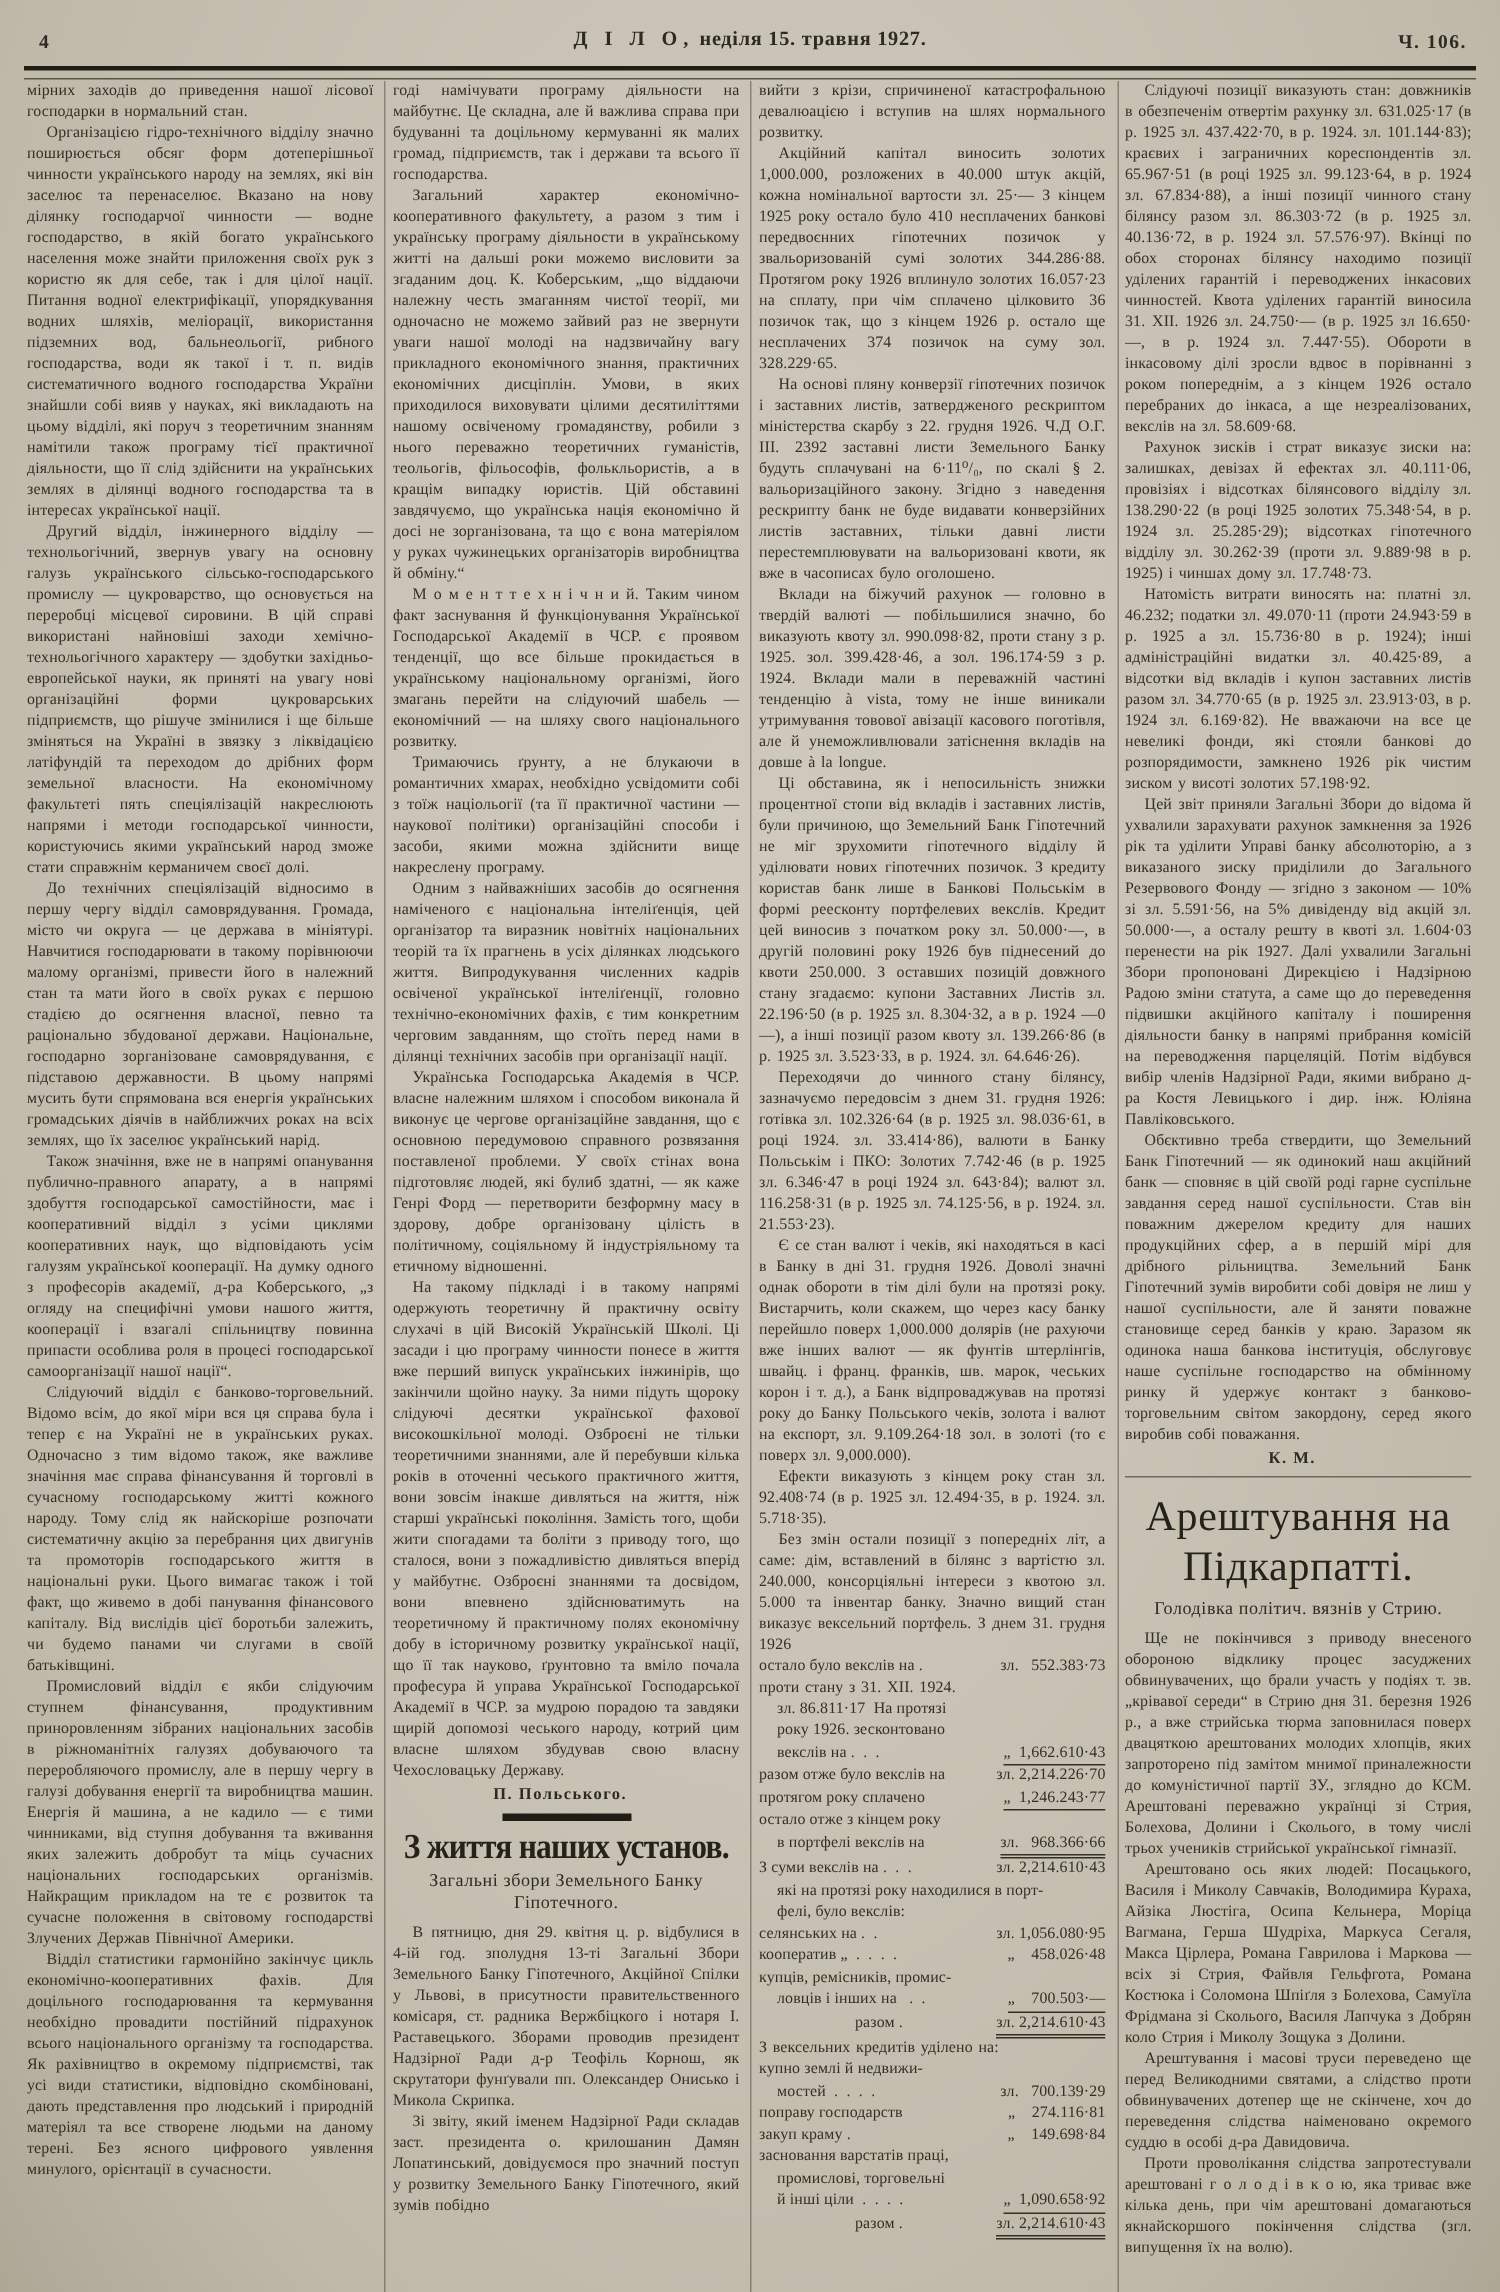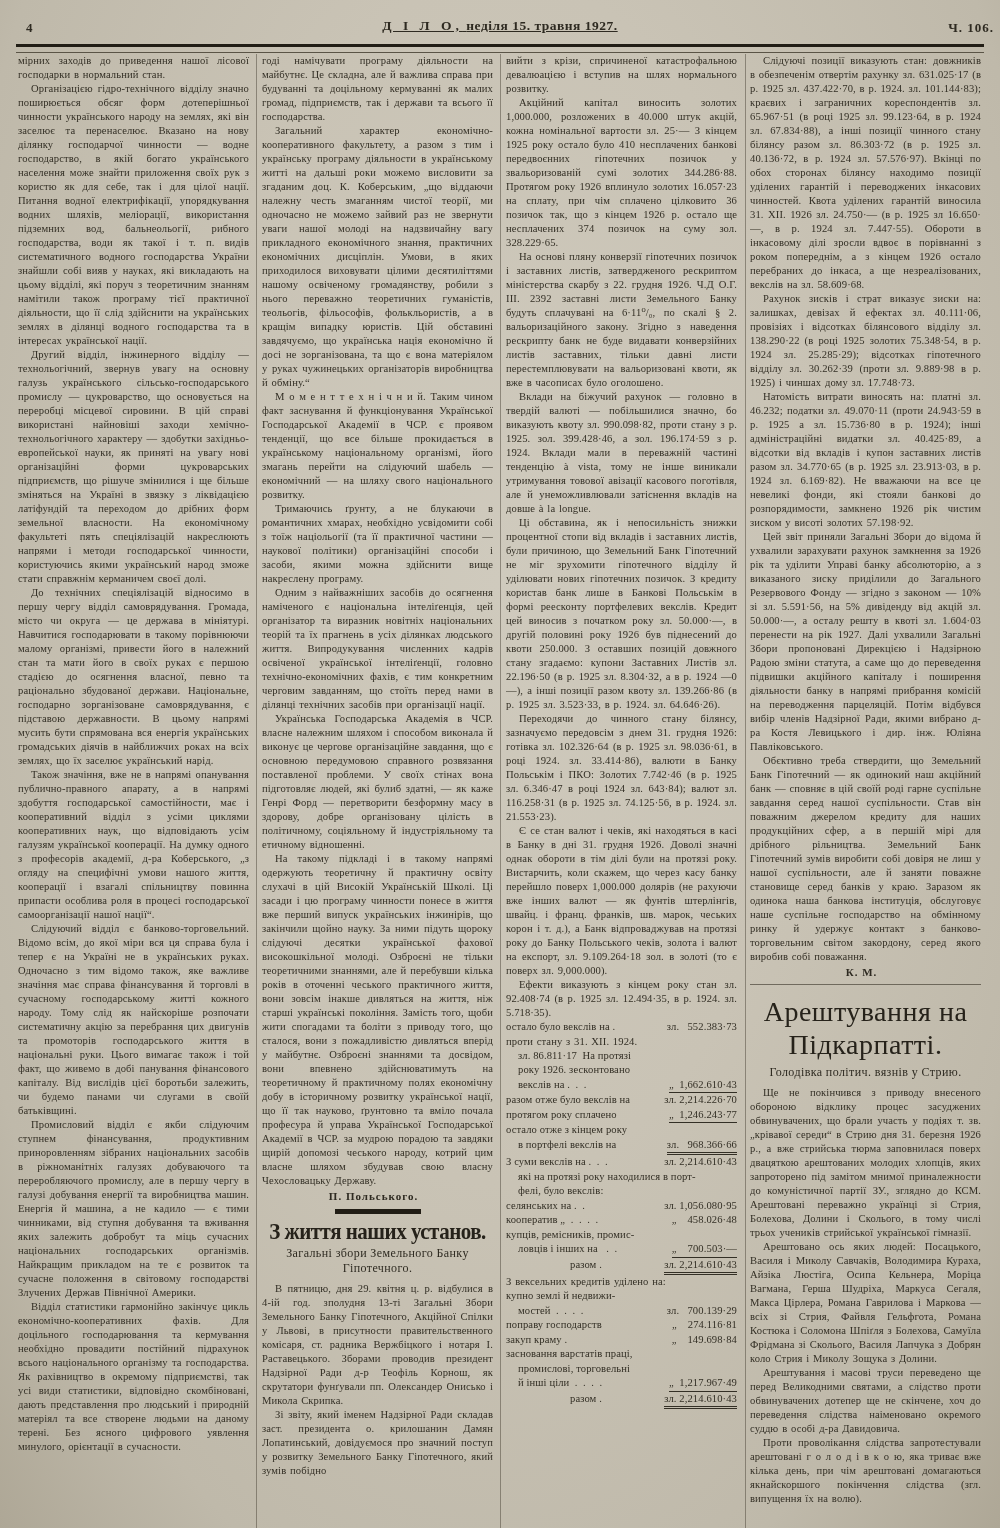--- a/index.html
+++ b/index.html
@@ -9,24 +9,24 @@
     background:#b6b0a1;
   }
   #page{
     position:relative;width:1000px;height:1528px;overflow:hidden;
     background:radial-gradient(ellipse at 50% 38%, #cfcabd 0%, #c9c3b5 45%, #bfb9aa 80%, #aea796 100%);
     color:#2e2a21;
   }
   
   #header{position:absolute;top:18px;left:0;width:1000px;height:26px;}
   .pgnum{position:absolute;left:26px;top:2px;font-weight:bold;font-size:13px;}
-  .masthead{position:absolute;left:0;top:0;width:100%;text-align:center;font-size:13.5px;text-decoration:underline;}
+  .masthead{position:absolute;left:0;top:0;width:100%;text-align:center;font-size:13.5px;}
   .masthead .paper{font-weight:bold;letter-spacing:4px;}
   .masthead .date{font-weight:bold;letter-spacing:.5px;}
-  .issue{position:absolute;right:6px;top:2px;font-weight:bold;font-size:13px;letter-spacing:1px;}
+  .issue{position:absolute;right:22px;top:2px;font-weight:bold;font-size:13px;letter-spacing:1px;}
   #headrule{position:absolute;top:44px;left:16px;width:968px;height:5px;
     border-top:3px solid #211d15;border-bottom:1px solid #5a5446;}
   
   #columns{
     position:absolute;top:54px;left:18px;width:966px;height:1474px;
     display:flex;gap:13px;
   }
   .col{width:231px;height:1474px;overflow:hidden;}
   .vsep{position:absolute;top:54px;bottom:0;width:1px;background:rgba(52,46,34,.42);}
   #sep1{left:256px;}  #sep2{left:500px;}  #sep3{left:745px;}
@@ -99,20 +99,21 @@
       </div>
       <div class="col">
         <p class="bp ni">вийти з крізи, спричиненої катастрофальною девалюацією і вступив на шлях нормального розвитку.</p>
         <p class="bp">Акційний капітал виносить золотих 1,000.000, розложених в 40.000 штук акцій, кожна номінальної вартости зл. 25·— З кінцем 1925 року остало було 410 несплачених банкові передвоєнних гіпотечних позичок у звальоризованій сумі золотих 344.286·88. Протягом року 1926 вплинуло золотих 16.057·23 на сплату, при чім сплачено цілковито 36 позичок так, що з кінцем 1926 р. остало ще несплачених 374 позичок на суму зол. 328.229·65.</p>
         <p class="bp">На основі пляну конверзії гіпотечних позичок і заставних листів, затвердженого рескриптом міністерства скарбу з 22. грудня 1926. Ч.Д О.Г. ІІІ. 2392 заставні листи Земельного Банку будуть сплачувані на 6·11⁰/₀, по скалі § 2. вальоризаційного закону. Згідно з наведення рескрипту банк не буде видавати конверзійних листів заставних, тільки давні листи перестемплювувати на вальоризовані квоти, як вже в часописах було оголошено.</p>
         <p class="bp">Вклади на біжучий рахунок — головно в твердій валюті — побільшилися значно, бо виказують квоту зл. 990.098·82, проти стану з р. 1925. зол. 399.428·46, а зол. 196.174·59 з р. 1924. Вклади мали в переважній частині тенденцію à vista, тому не інше виникали утримування товової авізації касового поготівля, але й унеможливлювали затіснення вкладів на довше à la longue.</p>
         <p class="bp">Ці обставина, як і непосильність знижки процентної стопи від вкладів і заставних листів, були причиною, що Земельний Банк Гіпотечний не міг зрухомити гіпотечного відділу й уділювати нових гіпотечних позичок. З кредиту користав банк лише в Банкові Польськім в формі реесконту портфелевих векслів. Кредит цей виносив з початком року зл. 50.000·—, в другій половині року 1926 був піднесений до квоти 250.000. З оставших позицій довжного стану згадаємо: купони Заставних Листів зл. 22.196·50 (в р. 1925 зл. 8.304·32, а в р. 1924 —0—), а інші позиції разом квоту зл. 139.266·86 (в р. 1925 зл. 3.523·33, в р. 1924. зл. 64.646·26).</p>
         <p class="bp">Переходячи до чинного стану білянсу, зазначуємо передовсім з днем 31. грудня 1926: готівка зл. 102.326·64 (в р. 1925 зл. 98.036·61, в році 1924. зл. 33.414·86), валюти в Банку Польськім і ПКО: Золотих 7.742·46 (в р. 1925 зл. 6.346·47 в році 1924 зл. 643·84); валют зл. 116.258·31 (в р. 1925 зл. 74.125·56, в р. 1924. зл. 21.553·23).</p>
         <p class="bp">Є се стан валют і чеків, які находяться в касі в Банку в дні 31. грудня 1926. Доволі значні однак обороти в тім ділі були на протязі року. Вистарчить, коли скажем, що через касу банку перейшло поверх 1,000.000 долярів (не рахуючи вже інших валют — як фунтів штерлінгів, швайц. і франц. франків, шв. марок, чеських корон і т. д.), а Банк відпроваджував на протязі року до Банку Польського чеків, золота і валют на експорт, зл. 9.109.264·18 зол. в золоті (то є поверх зл. 9,000.000).</p>
         <p class="bp">Ефекти виказують з кінцем року стан зл. 92.408·74 (в р. 1925 зл. 12.494·35, в р. 1924. зл. 5.718·35).</p>
+        <p class="bp">Без змін остали позиції з попередніх літ, а саме: дім, вставлений в білянс з вартістю зл. 240.000, консорціяльні інтереси з квотою зл. 5.000 та інвентар банку. Значно вищий стан виказує вексельний портфель. З днем 31. грудня 1926</p>
         <div class="row">
           <span class="rl">остало було векслів на .</span>
           <span class="rr">зл.   552.383·73</span>
         </div>
         <p class="bp ni">проти стану з 31. XII. 1924.</p>
         <div class="row ind1">
           <span class="rl">зл. 86.811·17  На протязі</span>
           <span class="rr"></span>
         </div>
         <div class="row ind1">
@@ -191,21 +192,21 @@
         <div class="row">
           <span class="rl">засновання варстатів праці,</span>
           <span class="rr"></span>
         </div>
         <div class="row ind1">
           <span class="rl">промислові, торговельні</span>
           <span class="rr"></span>
         </div>
         <div class="row ind1">
           <span class="rl">й інші ціли  .  .  .  .</span>
-          <span class="rr u1">„  1,217.967·49</span>
+          <span class="rr u1">„  1,090.658·92</span>
         </div>
         <div class="row ind2">
           <span class="rl">разом .</span>
           <span class="rr u2">зл. 2,214.610·43</span>
         </div>
       </div>
       <div class="col">
         <p class="bp">Слідуючі позиції виказують стан: довжників в обезпеченім отвертім рахунку зл. 631.025·17 (в р. 1925 зл. 437.422·70, в р. 1924. зл. 101.144·83); краєвих і заграничних кореспондентів зл. 65.967·51 (в році 1925 зл. 99.123·64, в р. 1924 зл. 67.834·88), а інші позиції чинного стану білянсу разом зл. 86.303·72 (в р. 1925 зл. 40.136·72, в р. 1924 зл. 57.576·97). Вкінці по обох сторонах білянсу находимо позиції уділених гарантій і переводжених інкасових чинностей. Квота уділених гарантій виносила 31. XII. 1926 зл. 24.750·— (в р. 1925 зл 16.650·—, в р. 1924 зл. 7.447·55). Обороти в інкасовому ділі зросли вдвоє в порівнанні з роком попереднім, а з кінцем 1926 остало перебраних до інкаса, а ще незреалізованих, векслів на зл. 58.609·68.</p>
         <p class="bp">Рахунок зисків і страт виказує зиски на: залишках, девізах й ефектах зл. 40.111·06, провізіях і відсотках білянсового відділу зл. 138.290·22 (в році 1925 золотих 75.348·54, в р. 1924 зл. 25.285·29); відсотках гіпотечного відділу зл. 30.262·39 (проти зл. 9.889·98 в р. 1925) і чиншах дому зл. 17.748·73.</p>
         <p class="bp">Натомість витрати виносять на: платні зл. 46.232; податки зл. 49.070·11 (проти 24.943·59 в р. 1925 а зл. 15.736·80 в р. 1924); інші адміністраційні видатки зл. 40.425·89, а відсотки від вкладів і купон заставних листів разом зл. 34.770·65 (в р. 1925 зл. 23.913·03, в р. 1924 зл. 6.169·82). Не вважаючи на все це невеликі фонди, які стояли банкові до розпорядимости, замкнено 1926 рік чистим зиском у висоті золотих 57.198·92.</p>

